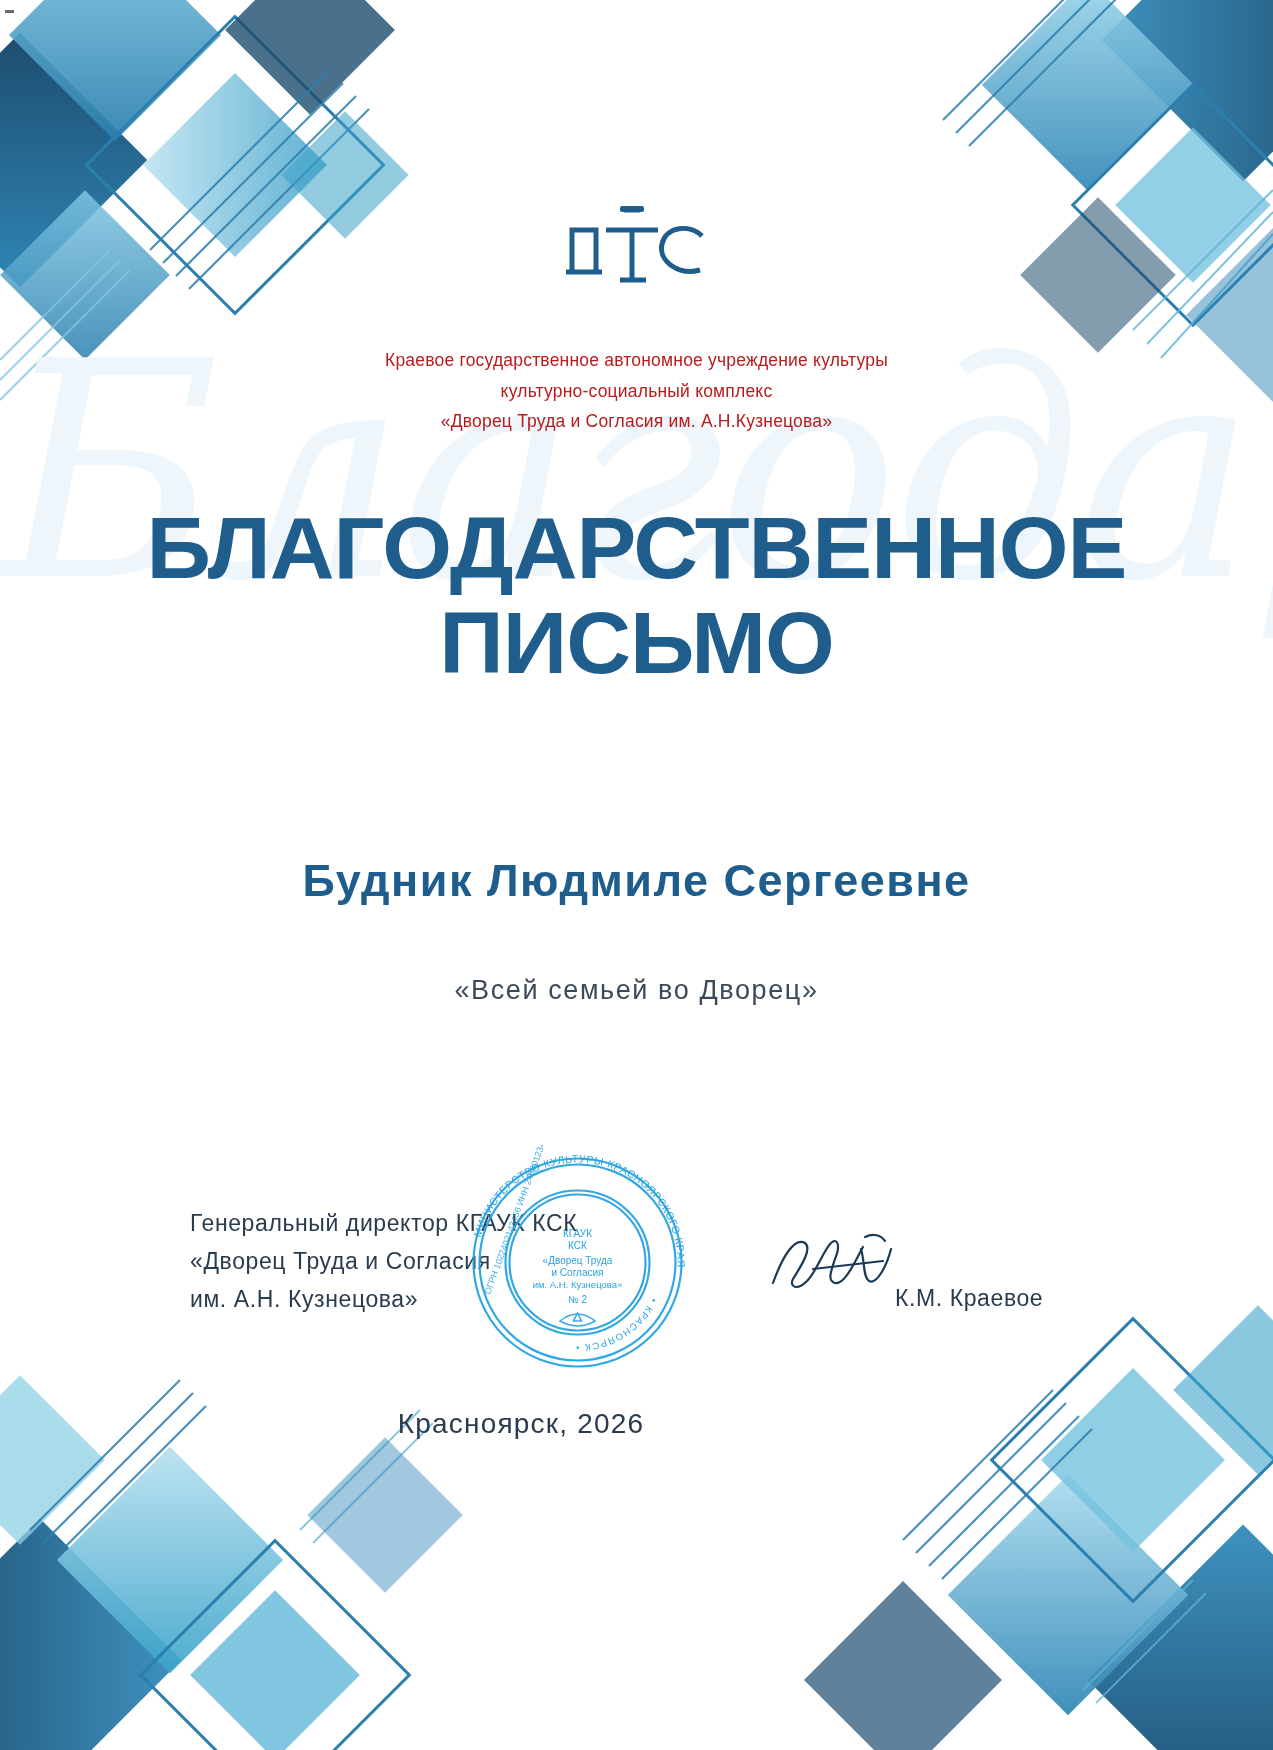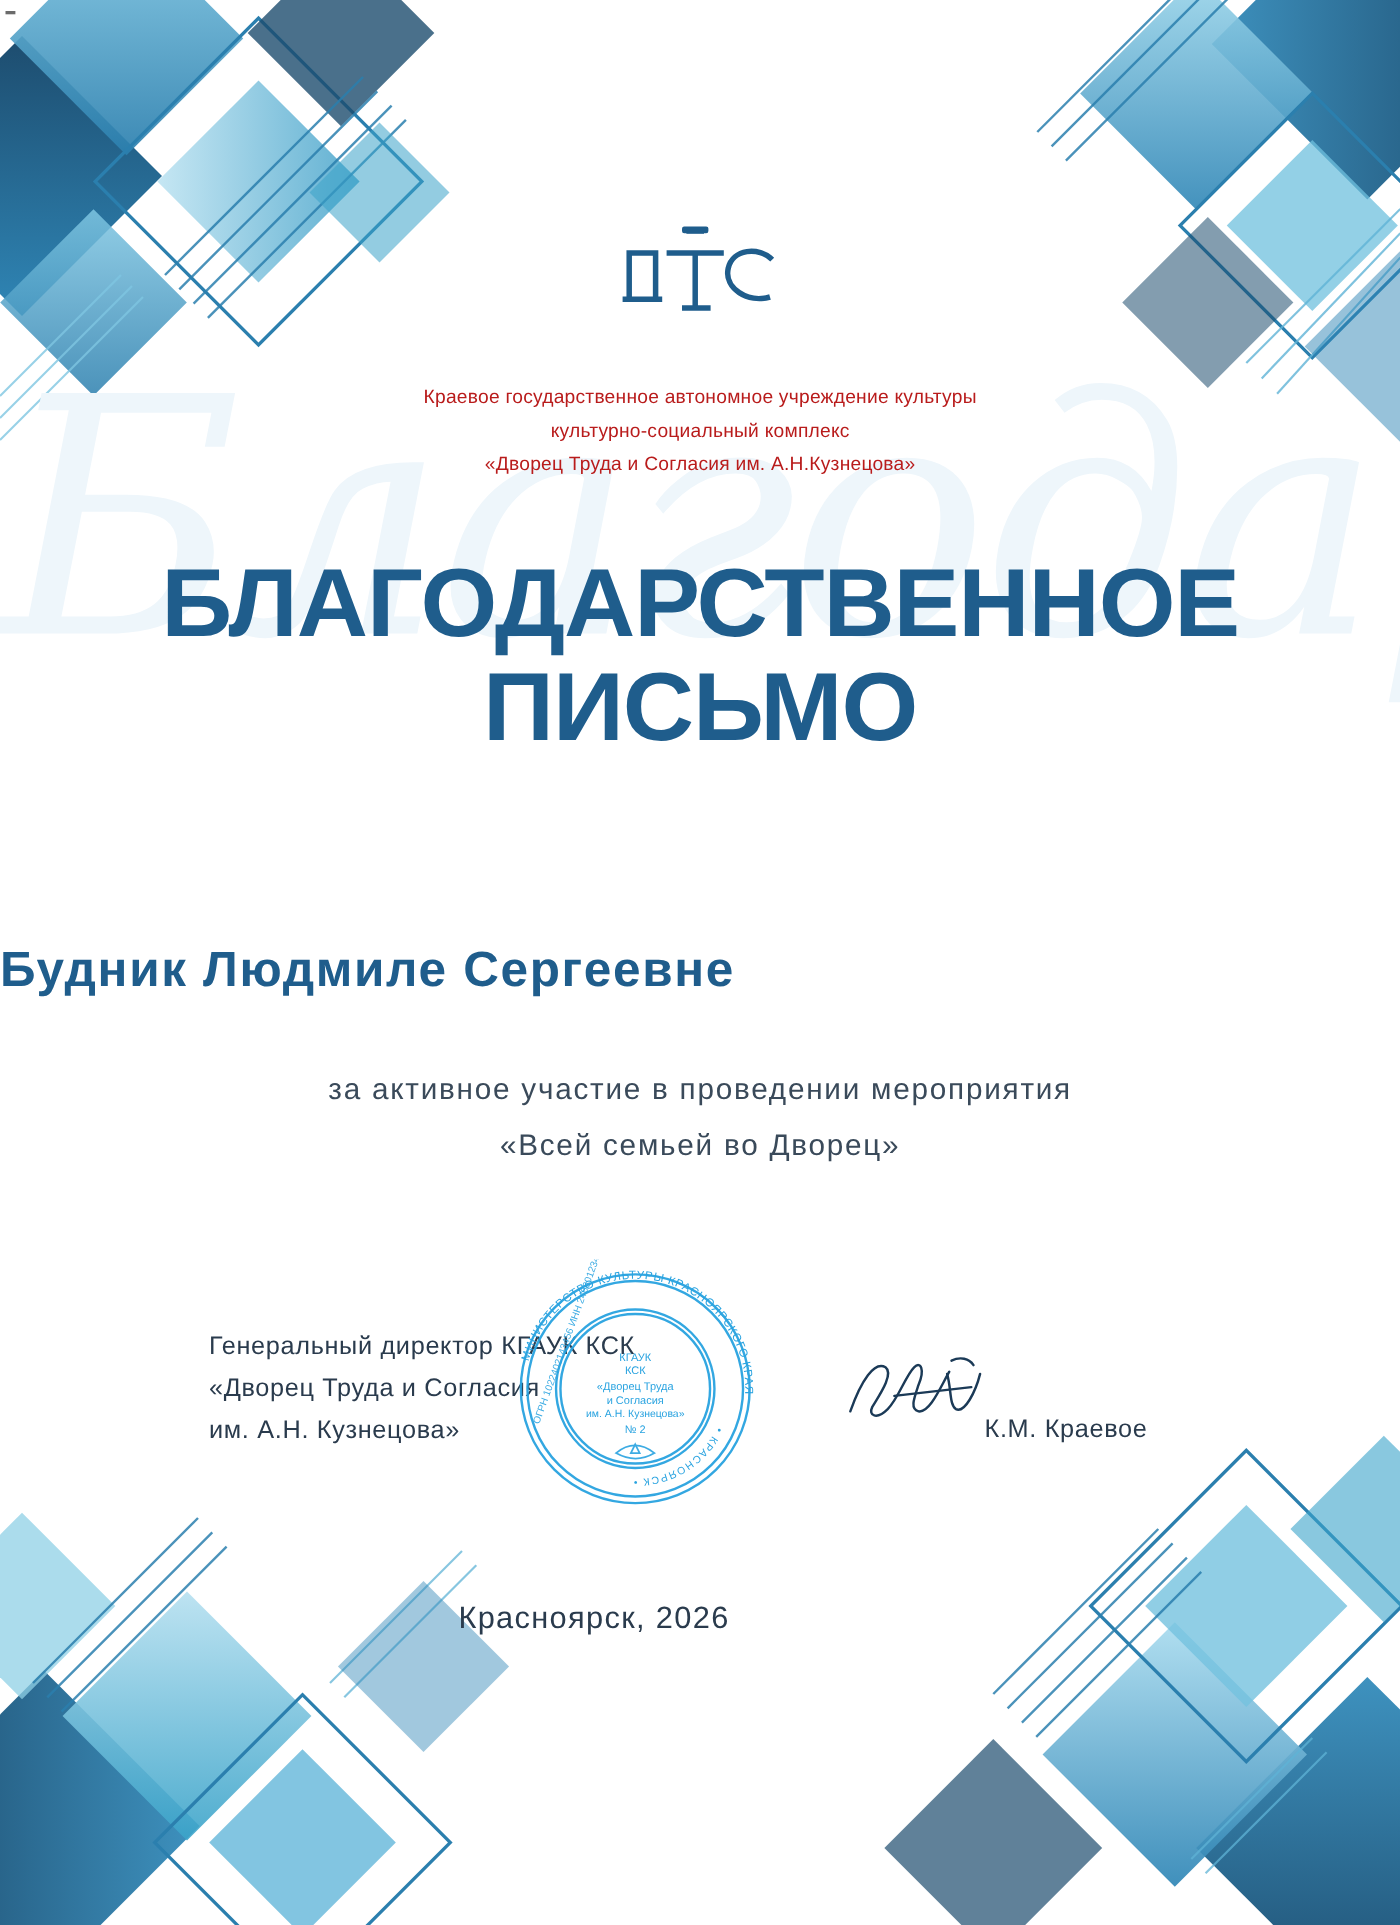--- a/index.html
+++ b/index.html
@@ -95,21 +95,21 @@
     transform: scaleX(1.02);
   }
   .headline .l2 { display: block; }
 
   
   .recipient {
     position: absolute;
     top: 855px;
     left: 0;
     width: 1273px;
-    text-align: left;
+    text-align: center;
     color: #1f5d8c;
     font-weight: bold;
     font-size: 45px;
     letter-spacing: 1.5px;
   }
 
   
   .reason {
     position: absolute;
     top: 965px;
@@ -152,28 +152,27 @@
   .signature-mark {
     position: absolute;
     top: 1225px;
     left: 765px;
     width: 135px;
     height: 80px;
   }
 
   .city {
     position: absolute;
-    top: 1455px;
+    top: 1408px;
     left: 0;
     width: 1042px;
     text-align: center;
     color: #2a3b4d;
     font-size: 28px;
     letter-spacing: 1.2px;
-    padding-left: 19px;
   }
 
   
   .scan-artifact {
     position: absolute;
     top: 10px;
     left: 5px;
     width: 9px;
     height: 3px;
     background: #6b6b6b;
@@ -344,21 +343,20 @@
     </div>
 
     <div class="headline">
       <span>БЛАГОДАРСТВЕННОЕ</span>
       <span class="l2">ПИСЬМО</span>
     </div>
 
     <div class="recipient">Будник Людмиле Сергеевне</div>
 
     <div class="reason">
-      <div>за активное участие в проведении мероприятия</div>
       <div>«Всей семьей во Дворец»</div>
     </div>
 
     <div class="sig-block">
       <div>Генеральный директор КГАУК КСК</div>
       <div>«Дворец Труда и Согласия</div>
       <div>им. А.Н. Кузнецова»</div>
     </div>
 
     <svg class="stamp" viewBox="0 0 235 235" xmlns="http://www.w3.org/2000/svg">

